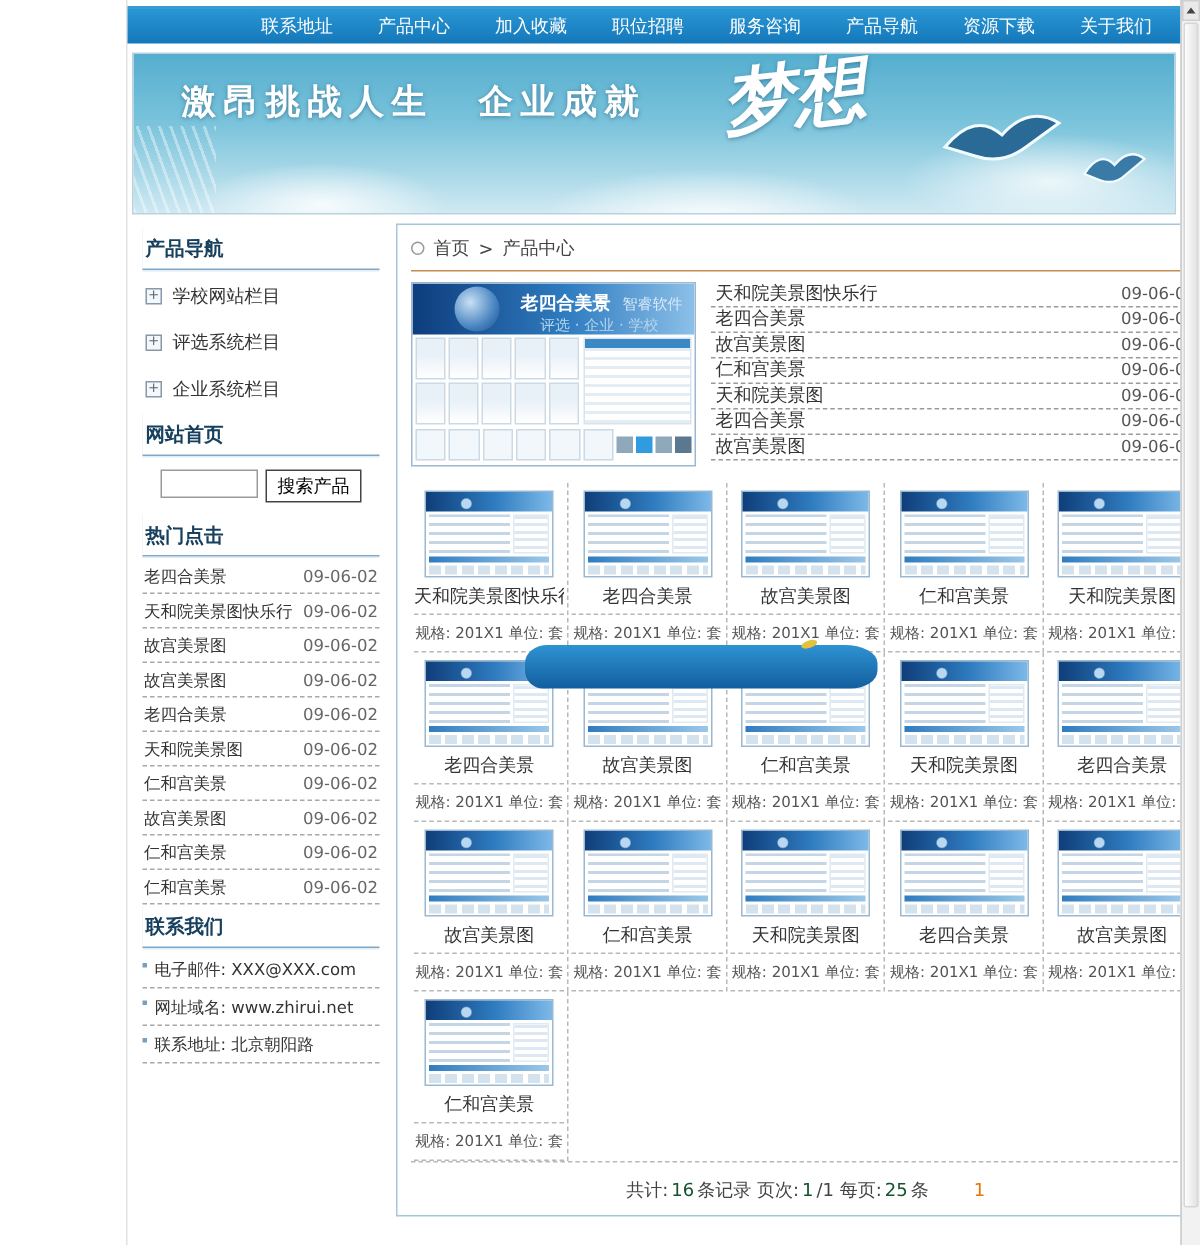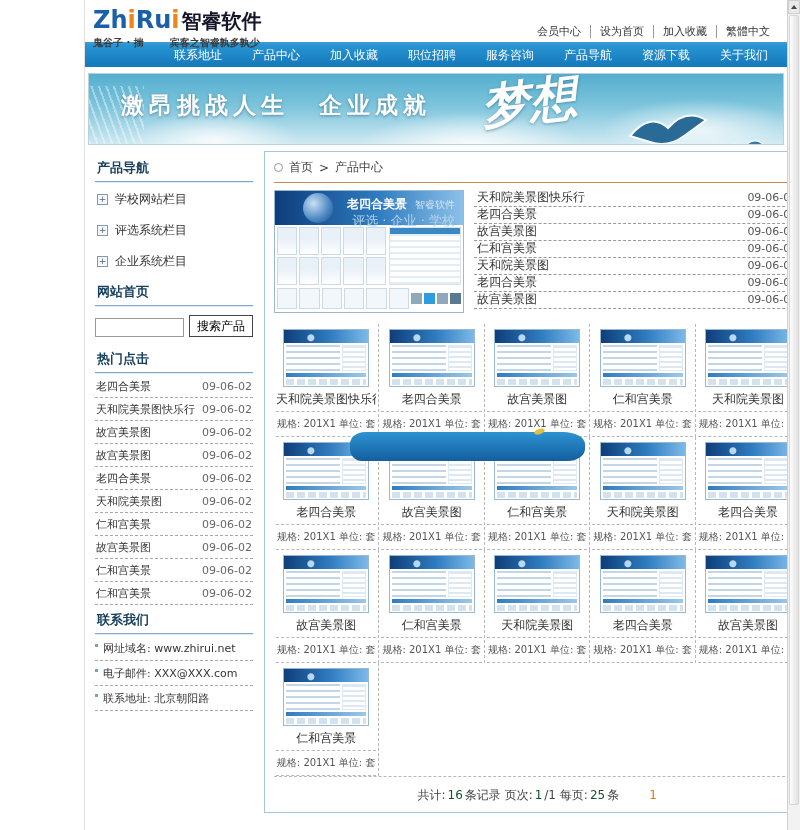--- a/index.html
+++ b/index.html
@@ -19,21 +19,21 @@
   .top-links a { color:#333; text-decoration:none; padding:0 9px; border-left:1px solid #999; }
   .top-links a:first-child { border-left:none; }
   .blue-rule { height:2px; background:#3a9ad2; }
 
   
   .main-nav { height:23px; background:linear-gradient(180deg,#2a96d4,#1478ba); display:flex;
               justify-content:flex-end; align-items:center; padding-right:4px; }
   .main-nav a { color:#fff; font-size:12px; text-decoration:none; padding:0 15px; line-height:23px; }
 
   
-  .banner { position:relative; height:72px; margin:6px 3px 4px; overflow:hidden; border:1px solid #b9d2de;
+  .banner { position:relative; height:108px; margin:6px 3px 4px; overflow:hidden; border:1px solid #b9d2de;
             background:
               radial-gradient(ellipse 120px 40px at 18% 95%, rgba(255,255,255,.85), transparent 70%),
               radial-gradient(ellipse 160px 50px at 55% 105%, rgba(255,255,255,.9), transparent 70%),
               radial-gradient(ellipse 140px 45px at 88% 80%, rgba(255,255,255,.75), transparent 70%),
               linear-gradient(180deg,#55aecf 0%,#7cc4dc 45%,#cfe9f2 100%); }
   .banner-bldg { position:absolute; left:0; bottom:0; width:55px; height:58px; opacity:.55;
             background:repeating-linear-gradient(70deg, rgba(255,255,255,.7) 0 2px, transparent 2px 7px); }
   .banner-slogan { position:absolute; left:32px; top:16px; color:#fff; font-size:23px; font-weight:bold;
             letter-spacing:5px; text-shadow:0 1px 3px rgba(30,80,110,.55); }
   .banner-slogan .sl2 { margin-left:30px; }
@@ -42,21 +42,21 @@
   .gull { position:absolute; }
 
   
   .content { display:flex; padding:2px 3px 4px; }
   .sidebar { width:170px; flex:none; padding:2px 5px 0 7px; }
   .sb-title { font-size:13px; font-weight:bold; color:#17405e; padding:6px 2px 4px;
               border-bottom:1px solid #7fa8c8; box-shadow:0 1px 0 #e2ecf4; margin-bottom:2px; }
   .cat-item { display:flex; align-items:center; gap:7px; padding:7px 2px; color:#333; font-size:12px; cursor:pointer; }
   .expand { width:11px; height:11px; border:1px solid #8899aa; background:#f4f8fb; color:#556677;
             font-size:9px; line-height:9px; text-align:center; flex:none; }
-  .search-row { display:flex; gap:5px; margin:9px 0 7px; align-items:flex-end; }
+  .search-row { display:flex; gap:5px; margin:9px 12px 7px; align-items:flex-start; }
   .search-input { flex:1; height:19px; border:1px solid #9a9a9a; min-width:0; }
   .search-btn { height:22px; border:1px solid #444; background:#fff; font-size:12px; padding:0 7px;
                 font-family:inherit; cursor:pointer; }
   .hitem { display:flex; justify-content:space-between; align-items:center; padding:4px 1px 3px;
            border-bottom:1px dashed #a8a8a8; font-size:11px; color:#333; cursor:pointer; }
   .hdate { color:#666; flex:none; margin-left:4px; }
   .citem { padding:5px 1px 4px; border-bottom:1px dashed #a8a8a8; font-size:11px; color:#333; position:relative; padding-left:8px; }
   .citem::before { content:""; position:absolute; left:0; top:8px; width:3px; height:3px; background:#7aa0c0; }
 
   
@@ -68,21 +68,21 @@
 
   .featured-row { display:flex; margin-top:7px; }
   .featured { width:190px; height:123px; flex:none; border:1px solid #9ab8d0; position:relative;
               background:#fff; overflow:hidden; cursor:pointer; }
   .f-head { position:absolute; top:0; left:0; right:0; height:34px;
             background:linear-gradient(90deg,#0d3d7d,#2f7cc0 55%,#8cc0e8); }
   .f-globe { position:absolute; left:28px; top:2px; width:30px; height:30px; border-radius:50%;
              background:radial-gradient(circle at 35% 35%, #c8e0f4, #4884c0 60%, #1c4f8a); }
   .f-title { position:absolute; left:72px; top:5px; font-size:12px; font-weight:bold; color:#fff; }
   .f-brand { position:absolute; right:8px; top:7px; font-size:10px; color:#d6e8f8; }
-  .f-sub { position:absolute; right:8px; top:21px; font-size:13px; color:#b4d4ec; }
+  .f-sub { position:absolute; right:24px; top:21px; font-size:10px; color:#b4d4ec; }
   .f-body { position:absolute; top:36px; left:2px; right:2px; bottom:27px; display:flex; gap:3px; }
   .f-grid { flex:1.55; display:grid; grid-template-columns:repeat(5,1fr); grid-auto-rows:1fr; gap:2px; }
   .f-cell { border:1px solid #ccdae6; background:linear-gradient(180deg,#e8f0f8 40%,#fff); }
   .f-panel { flex:1; border:1px solid #d8e4ee;
              background:linear-gradient(180deg,#3a88c4 0 6px, transparent 6px),
                         repeating-linear-gradient(180deg,#e4ecf4 0 2px,#fff 2px 6px); }
   .f-strip { position:absolute; left:2px; right:2px; bottom:2px; height:23px; display:flex; gap:2px; align-items:center; }
   .f-scell { flex:1; height:21px; border:1px solid #ccdae6; background:#f2f7fb; }
   .f-pbtn { width:11px; height:11px; flex:none; background:#8fa8ba; }
   .f-pbtn.on { background:#2f9ce0; }
@@ -132,31 +132,20 @@
                   border-bottom:4px solid #444; }
   .sb-thumb { margin:1px; height:790px; border:1px solid #d6d6d6; border-radius:2px;
               background:linear-gradient(90deg,#fdfdfd,#e2e2e2); cursor:pointer; }
 </style>
 </head>
 <body>
 
 <div class="canvas">
   <div class="page">
 
-    <div class="site-header">
-      <div>
-        <span class="logo-en"><span class="lg-b">Zh</span><span class="lg-o">i</span><span class="lg-b">Ru</span><span class="lg-o">i</span></span><span class="logo-cn">智睿软件</span>
-      </div>
-      <div class="tagline">
-        <span>鬼谷子 · 揣</span><span class="tg2">宾客之智睿孰多孰少</span>
-      </div>
-      <div class="top-links">
-        <a href="#">会员中心</a><a href="#">设为首页</a><a href="#">加入收藏</a><a href="#">繁體中文</a>
-      </div>
-    </div>
     <div class="blue-rule"></div>
 
     <div class="main-nav">
       <a href="#">联系地址</a>
       <a href="#">产品中心</a>
       <a href="#">加入收藏</a>
       <a href="#">职位招聘</a>
       <a href="#">服务咨询</a>
       <a href="#">产品导航</a>
       <a href="#">资源下载</a>
@@ -239,22 +228,22 @@
               <span class="hdate">09-06-02</span>
             </div>
           <div class="hitem">
               <span>仁和宫美景</span>
               <span class="hdate">09-06-02</span>
             </div>
         </div>
 
         <div class="sb-title">联系我们</div>
         <div>
+          <div class="citem">电子邮件: XXX@XXX.com</div>
           <div class="citem">网址域名: www.zhirui.net</div>
-          <div class="citem">电子邮件: XXX@XXX.com</div>
           <div class="citem">联系地址: 北京朝阳路</div>
         </div>
       </div>
 
       <div class="main-box">
         <div class="breadcrumb">
           <span class="bc-icon"></span>
           <a href="#">首页</a>
           <span>&gt;</span>
           <span>产品中心</span>

